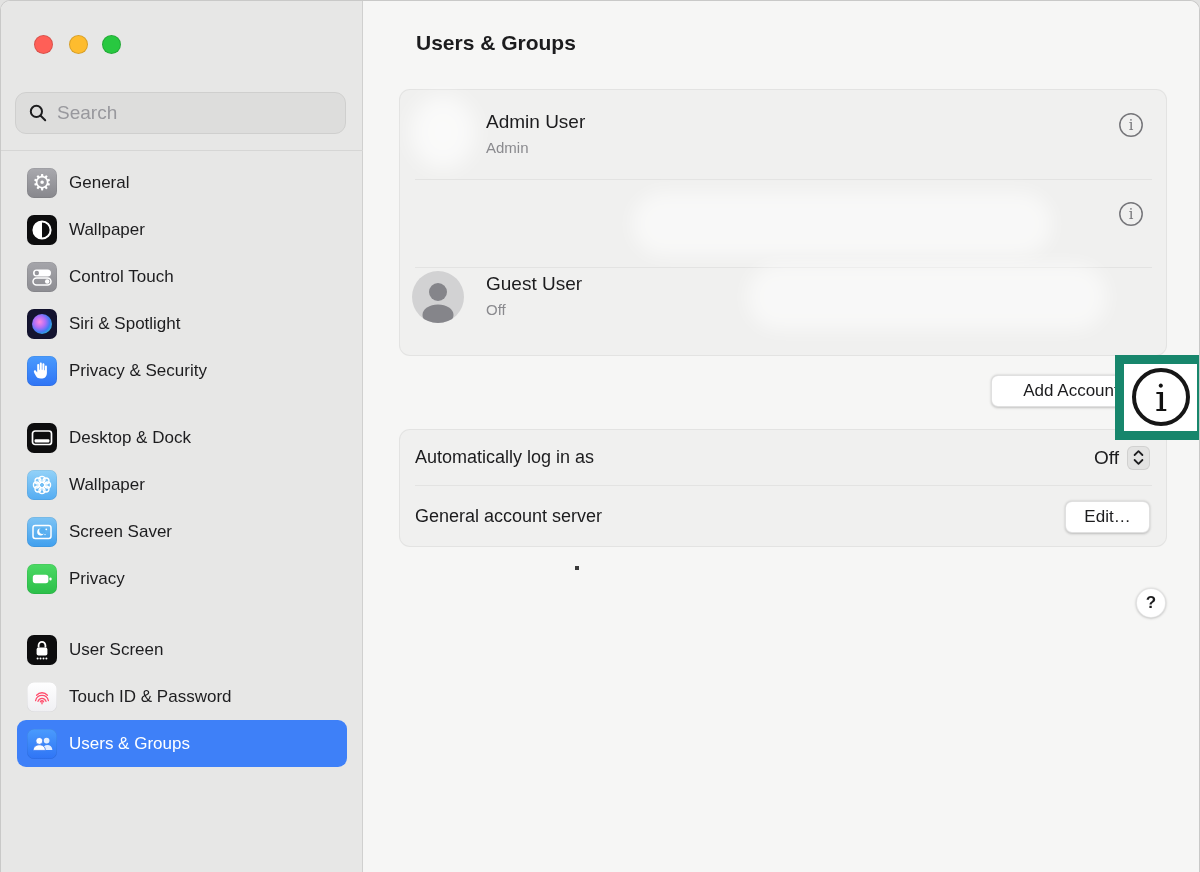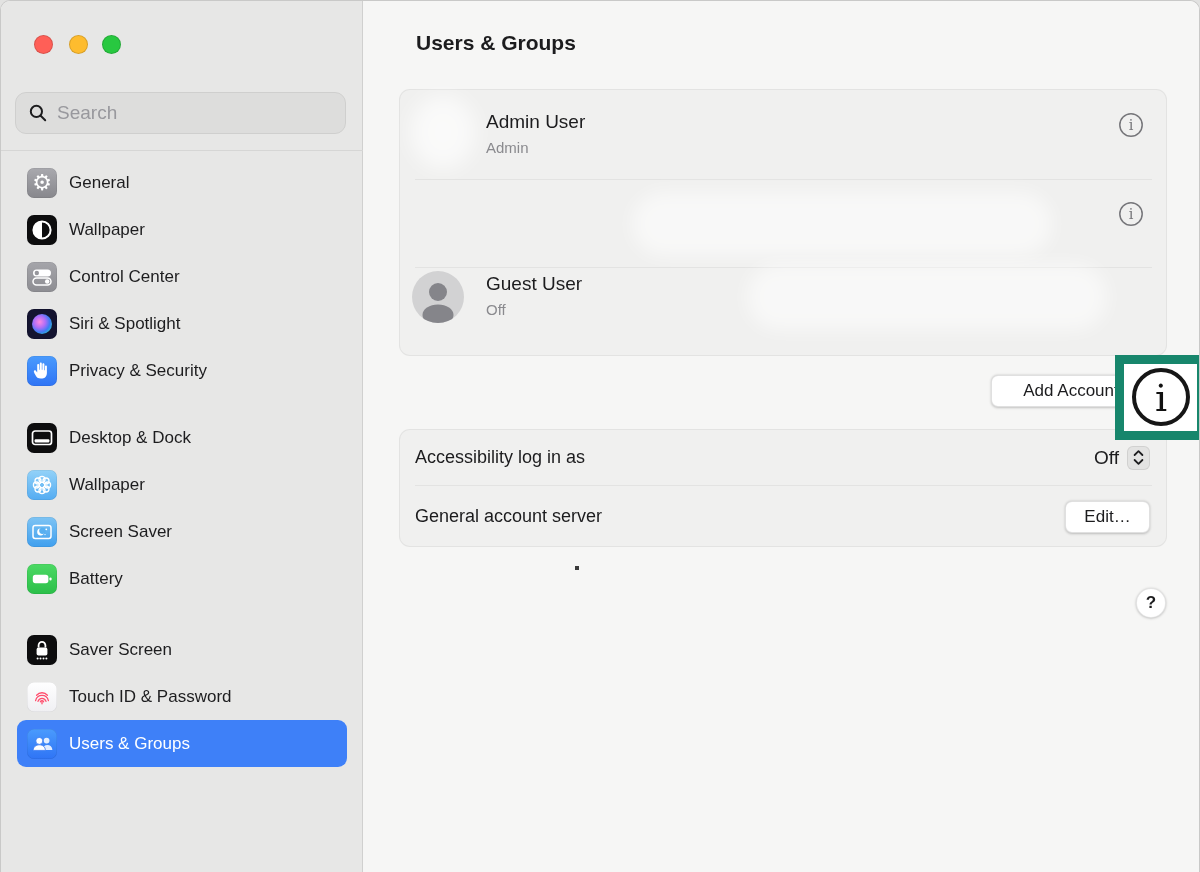--- a/index.html
+++ b/index.html
@@ -131,21 +131,21 @@
         </div>
         <div class="sb-item">
           <span class="tile t-cc">
             <svg width="30" height="30" viewBox="0 0 30 30">
                 <rect x="6" y="7.5" width="18" height="7" rx="3.5" fill="#fff"></rect>
                 <circle cx="9.8" cy="11" r="2.2" fill="#97979c"></circle>
                 <rect x="6" y="16" width="18" height="7" rx="3.5" fill="none" stroke="#fff" stroke-width="1.5"></rect>
                 <circle cx="20.2" cy="19.5" r="2.2" fill="#fff"></circle>
               </svg>
           </span>
-          <span class="sb-label">Control Center</span>
+          <span class="sb-label">Control Touch</span>
         </div>
         <div class="sb-item">
           <span class="tile t-siri">
             <svg width="30" height="30" viewBox="0 0 30 30">
               <defs>
                   <radialGradient id="siri" cx="38%" cy="40%" r="75%">
                 <stop offset="0%" stop-color="#ff8ae0"></stop>
                     <stop offset="38%" stop-color="#b06ef7"></stop>
                 <stop offset="68%" stop-color="#3f7bf5"></stop>
                     <stop offset="100%" stop-color="#27d3c0"></stop>
@@ -205,39 +205,39 @@
           </span>
           <span class="sb-label">Screen Saver</span>
         </div>
         <div class="sb-item">
           <span class="tile t-batt">
             <svg width="30" height="30" viewBox="0 0 30 30">
                 <rect x="5.8" y="10.8" width="15.6" height="8.4" rx="2.6" fill="#fff"></rect>
                 <rect x="22.4" y="13.4" width="2.2" height="3.2" rx="1.1" fill="#fff"></rect>
               </svg>
           </span>
-          <span class="sb-label">Battery</span>
+          <span class="sb-label">Privacy</span>
         </div>
       </div>
 
       <div class="sb-group g3">
         <div class="sb-item">
           <span class="tile t-lock">
             <svg width="30" height="30" viewBox="0 0 30 30">
                 <path d="M11.6 12.6 V10.2 a3.4 3.4 0 0 1 6.8 0 V12.6" fill="none" stroke="#fff" stroke-width="1.8"></path>
                 <rect x="9.6" y="12.6" width="10.8" height="8" rx="1.8" fill="#fff"></rect>
                 <g fill="#fff">
                   <circle cx="10.6" cy="23.4" r="1"></circle>
                   <circle cx="13.5" cy="23.4" r="1"></circle>
                   <circle cx="16.5" cy="23.4" r="1"></circle>
                   <circle cx="19.4" cy="23.4" r="1"></circle>
                 </g>
               </svg>
           </span>
-          <span class="sb-label">Saver Screen</span>
+          <span class="sb-label">User Screen</span>
         </div>
         <div class="sb-item">
           <span class="tile t-touch">
             <svg width="30" height="30" viewBox="0 0 30 30">
                 <g fill="none" stroke="#ff4f6e" stroke-width="1.3" stroke-linecap="round">
               <path d="M8.6 18.6 a6.6 6.8 0 0 1 12.8 0"></path>
               <path d="M11 19.4 a4.2 4.4 0 0 1 8 0"></path>
               <path d="M13.4 19.8 a1.8 2 0 0 1 3.2 0"></path>
               <path d="M15 19.6 v2.2"></path>
               <path d="M9.6 13.2 a7.2 7.2 0 0 1 10.8 0"></path>
@@ -311,21 +311,21 @@
             <circle cx="32" cy="30" r="27" fill="none" stroke="#161616" stroke-width="4"></circle>
             <text x="32" y="44" text-anchor="middle" font-family="DejaVu Serif, serif" font-size="38" fill="#111">i</text>
           </svg>
       </div>
     </div>
 
     <button class="push-btn" id="add-account-btn">Add Account…</button>
 
     <div class="card" id="settings-card">
       <div class="s-row r0">
-        <span class="s-label">Accessibility log in as</span>
+        <span class="s-label">Automatically log in as</span>
         <span id="autologin-value">Off</span>
         <span id="autologin-stepper">
           <svg width="13" height="17" viewBox="0 0 13 17">
               <path d="M2.6 6 L6.5 2.2 L10.4 6 M2.6 11 L6.5 14.8 L10.4 11" fill="none" stroke="#1d1d1f" stroke-width="1.8" stroke-linecap="round" stroke-linejoin="round"></path>
             </svg>
         </span>
       </div>
       <div class="card-div" style="top:55px"></div>
       <div class="s-row r1">
         <span class="s-label">General account server</span>

